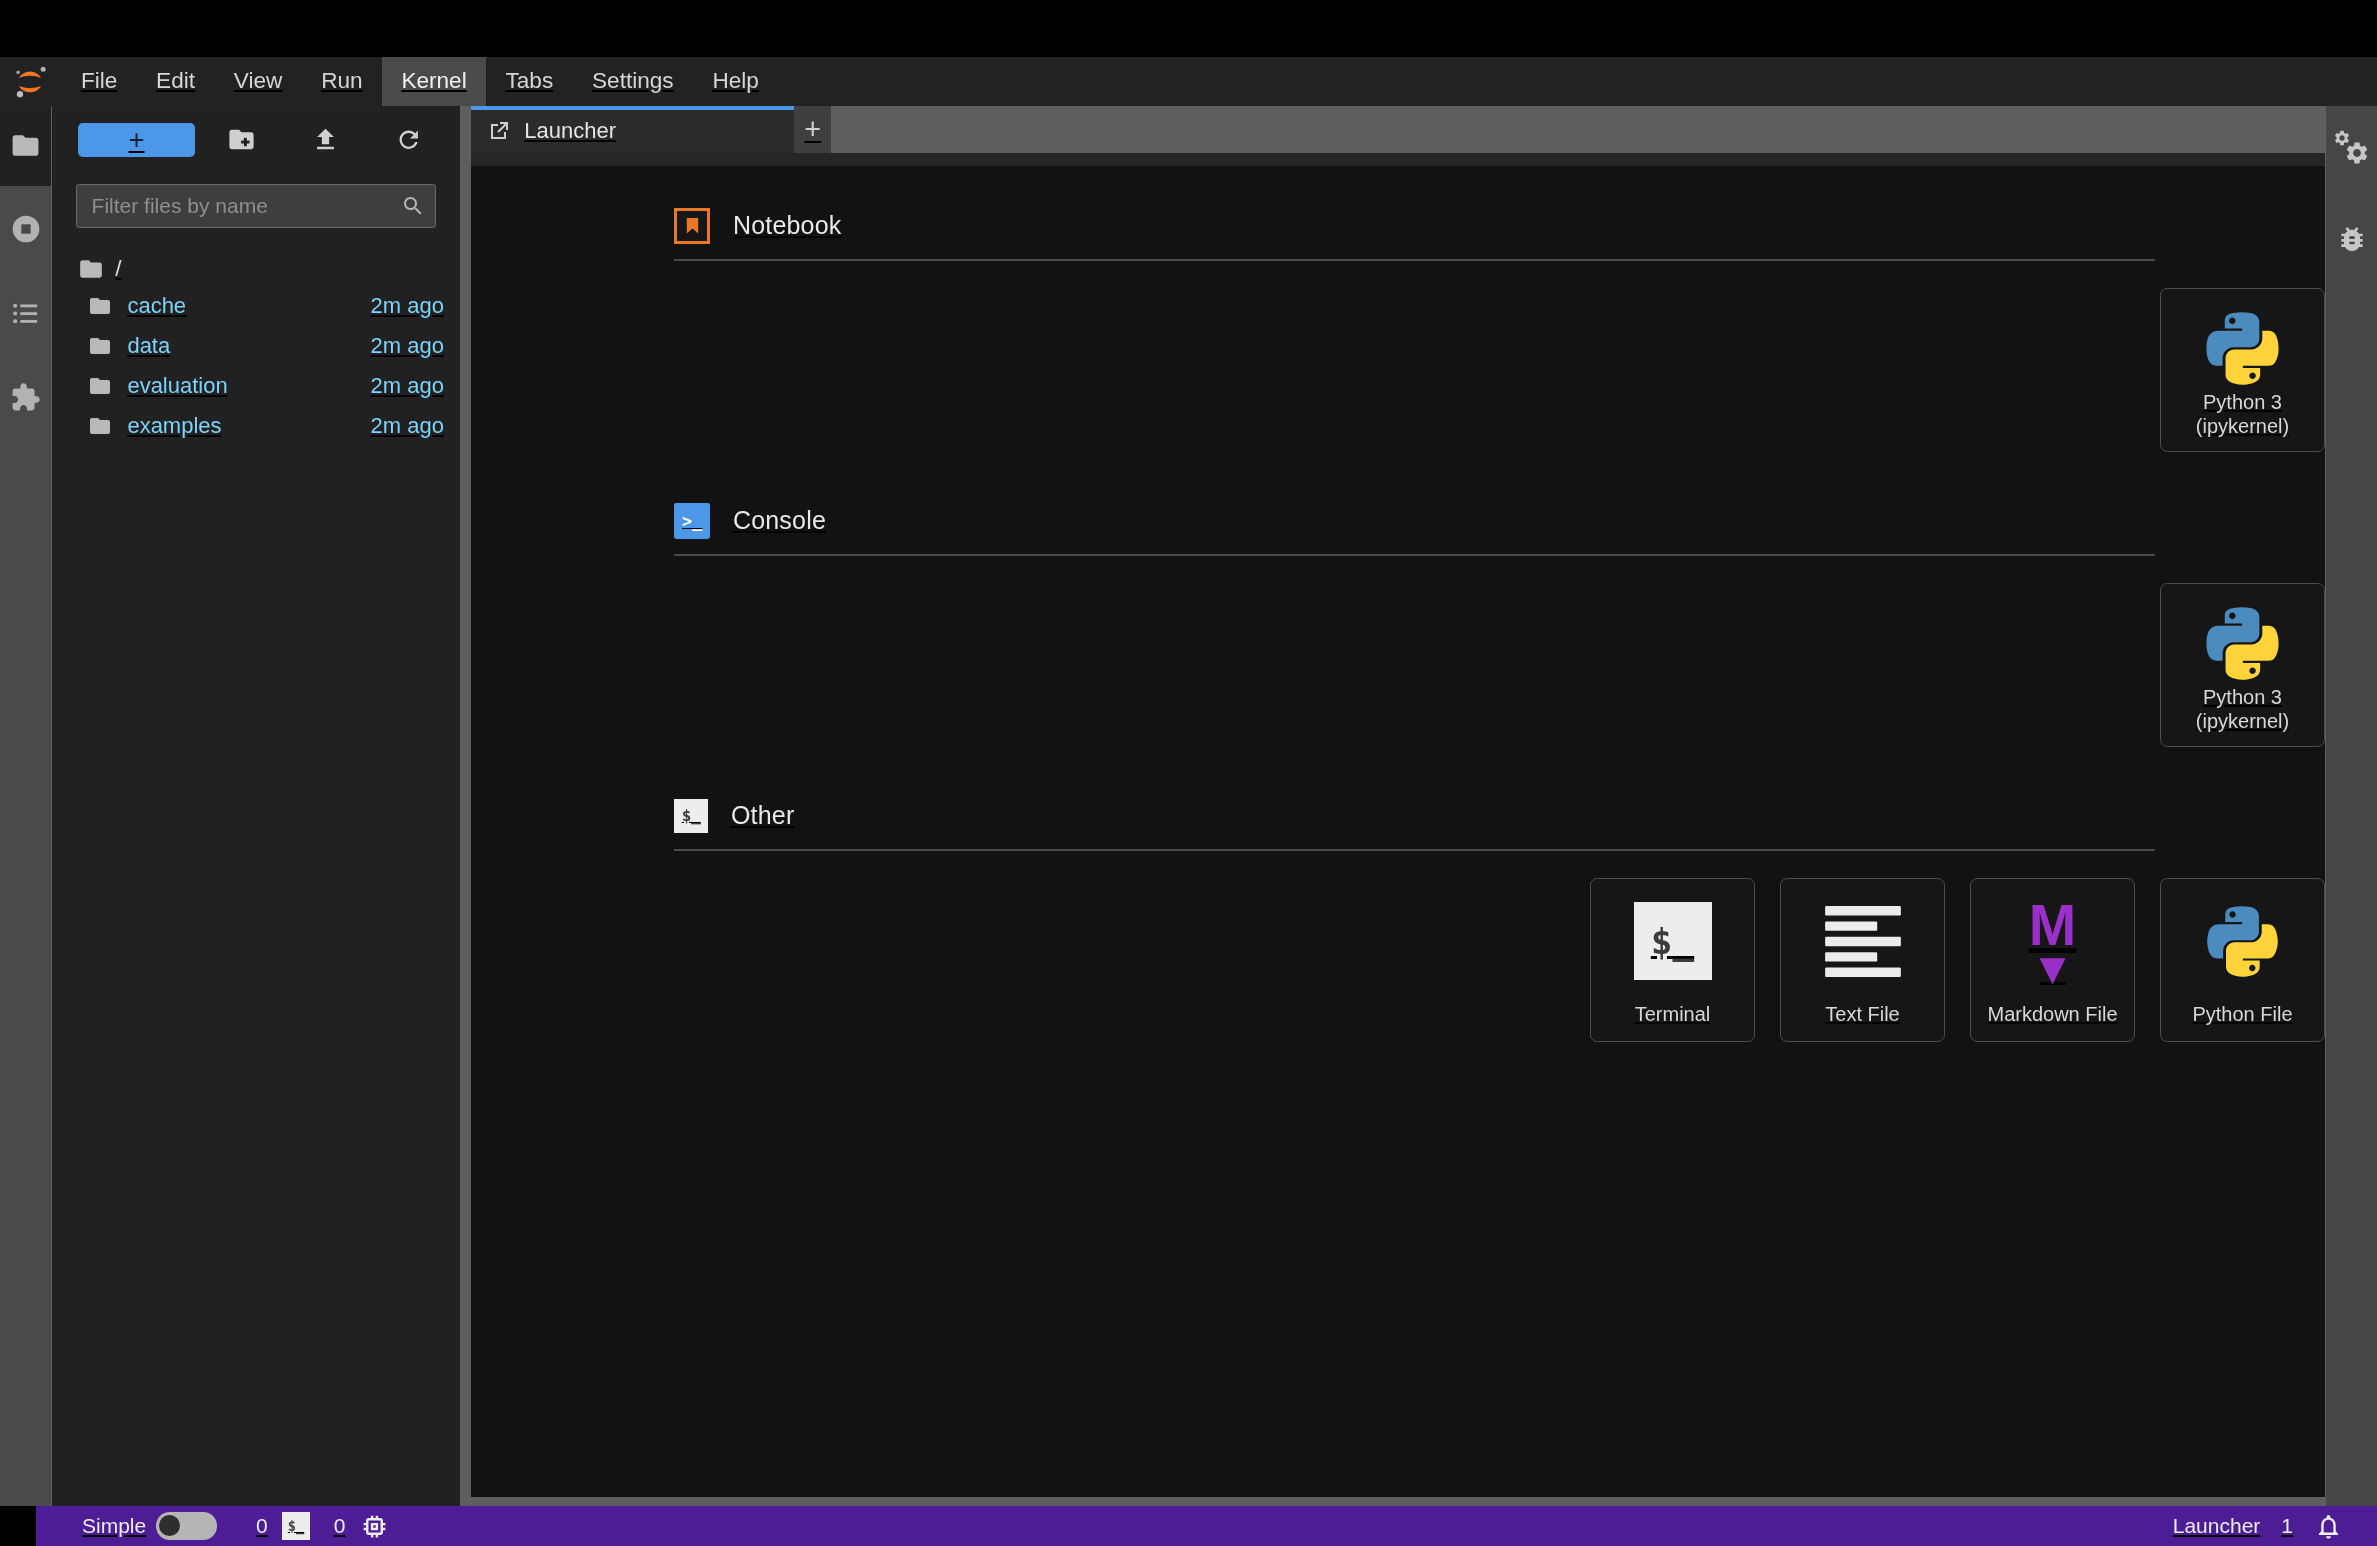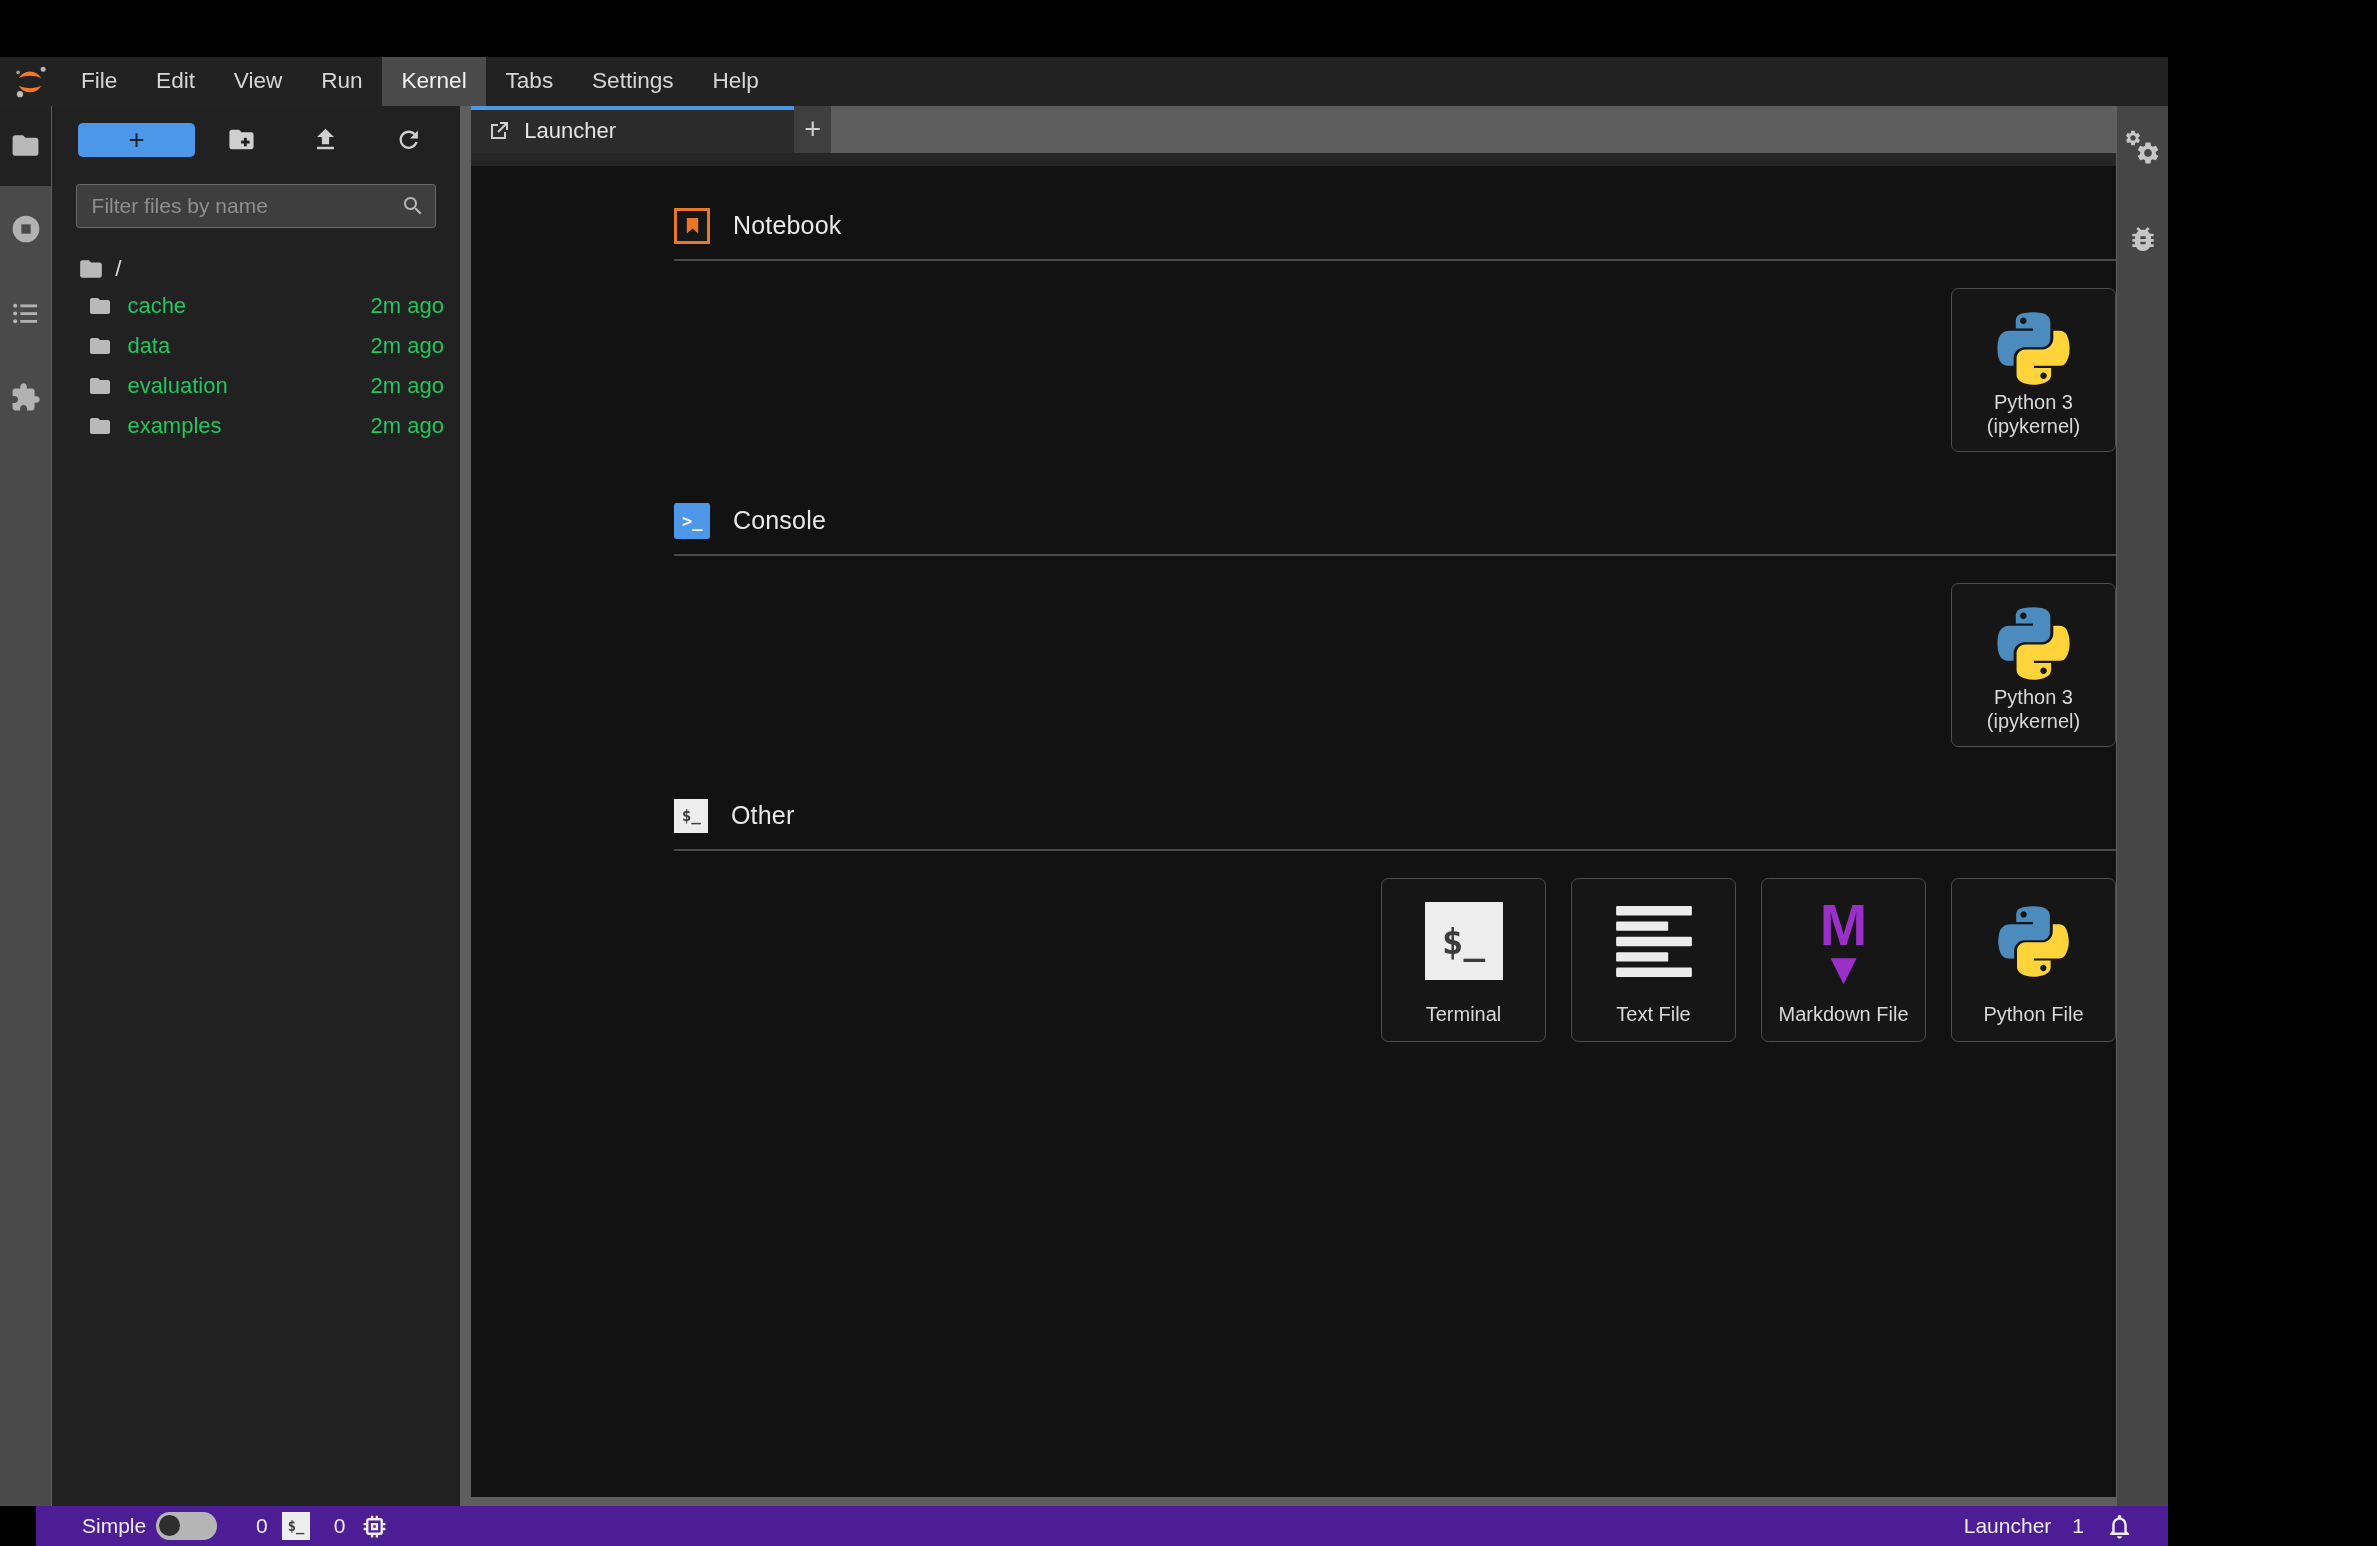--- a/index.html
+++ b/index.html
@@ -1,18 +1,18 @@
 <!DOCTYPE html>
 <html style="font-size:13px"><head>
 <meta charset="utf-8">
 <style>
   * { margin:0; padding:0; box-sizing:border-box; }
   html,body { width:2377px; height:1546px; overflow:hidden; background:#000;
               font-family:"Liberation Sans", sans-serif; }
-  .app { width:2168px; height:1546px; display:flex; flex-direction:column; }
+  .app { width:2377px; height:1546px; display:flex; flex-direction:column;text-decoration:underline; }
 
   
   .top-strip { height:57px; background:#000; }
   .menubar { height:49px; background:#222222; display:flex; align-items:stretch; padding-left:6.5px; }
   .logo { width:47px; display:flex; align-items:center; justify-content:center; margin-right:8px; }
   .menu-item { padding:0 19.4px; display:flex; align-items:center; font-size:22.6px; color:#d6d6d6; cursor:pointer; }
   .menu-item.active { background:#4a4a4a; color:#f0f0f0; }
 
   
   .main-row { height:1401px; display:flex; background:#5e5e5e; }
@@ -37,21 +37,21 @@
   .fb-filter input::placeholder { color:#8f8f8f; }
   .fb-filter .search-ic { position:absolute; right:11.3px; top:9.7px; width:24px; height:24px; color:#b5b5b5; }
   .fb-crumbs { margin-top:24px; padding-left:26px; display:flex; align-items:center; gap:11.3px; height:34px; }
   .fb-crumbs .crumb-sep { font-size:22.6px; color:#dcdcdc; }
   .fb-head { margin-top:11.3px; display:flex; align-items:stretch; height:40px; border-top:1.6px solid #454545;
              border-bottom:1.6px solid #454545; font-weight:700; font-size:22px; color:#ececec; }
   .fb-head-name { flex:1; padding-left:26px; display:flex; align-items:center; cursor:pointer; }
   .sort-arrow { margin-left:auto; margin-right:36px; font-size:13.7px; color:#cfcfcf; font-family:"DejaVu Sans", sans-serif; }
   .fb-head-mod { width:159px; border-left:1.6px solid #5a5a5a; display:flex; align-items:center;
                  justify-content:flex-end; padding-right:16px; cursor:pointer; }
-  .fb-row { display:flex; align-items:center; height:40px; font-size:22px; color:#22c55e; cursor:pointer; }
+  .fb-row { display:flex; align-items:center; height:40px; font-size:22px; color:#7dd3fc; cursor:pointer; }
   .fb-row .row-folder { margin-left:36px; width:24px; height:24px; color:#b9b9b9; flex:none; }
   .fb-row .row-name { margin-left:15.4px; }
   .fb-row .row-mod { margin-left:auto; padding-right:16px; }
 
   .splitter { width:11.3px; background:#5e5e5e; cursor:col-resize; flex:none; }
 
   
   .dock { flex:1; display:flex; flex-direction:column; min-width:0; }
   .tabbar { height:47px; background:#5e5e5e; display:flex; align-items:stretch; }
   .tab { width:323px; background:#2b2b2b; border-top:4.9px solid #4d97e8; display:flex; align-items:center;

